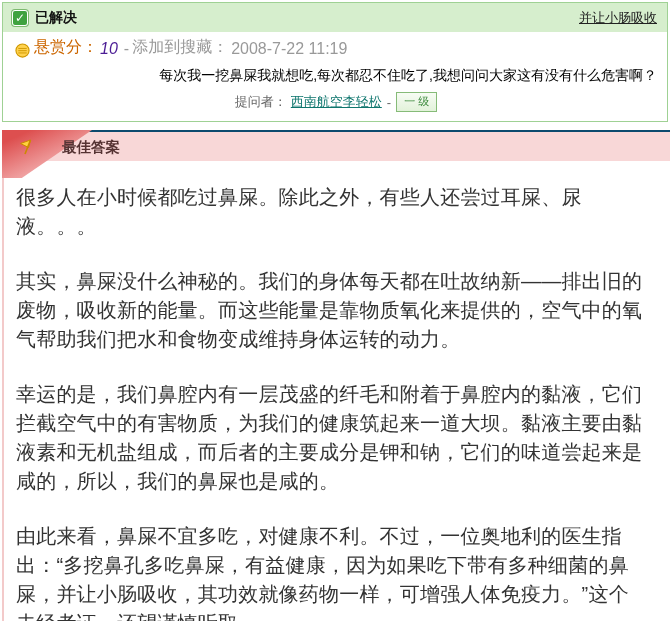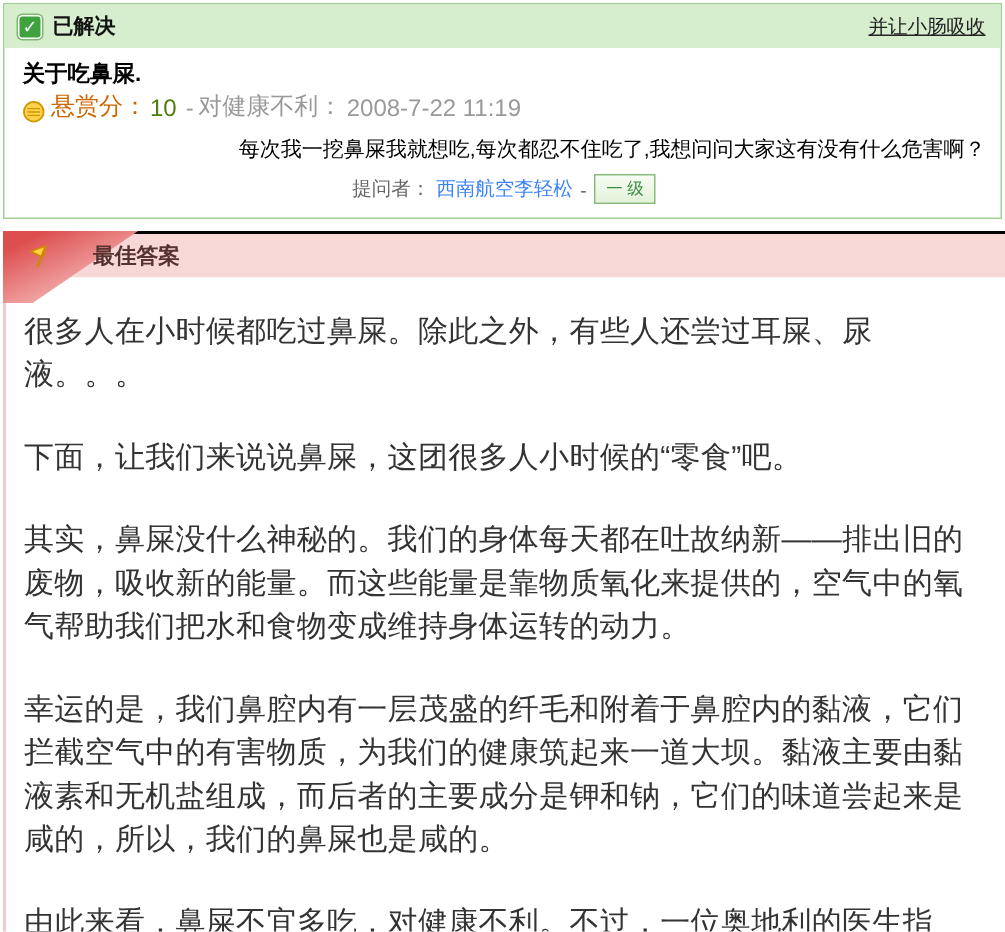--- a/index.html
+++ b/index.html
@@ -31,48 +31,48 @@
   }
   .status-label { font-size: 14px; font-weight: bold; color: #111; }
   .spacer { flex: 1; }
   .fav-link { font-size: 13px; color: #222; text-decoration: underline; cursor: pointer; }
 
   .qbox-body { padding: 8px 10px 9px 12px; }
   .q-title { font-size: 15px; font-weight: bold; color: #000; margin-bottom: 5px; }
   .q-meta { display: flex; align-items: flex-end; font-size: 16px; height: 18px; }
   .coin-icon { width: 15px; height: 15px; margin-right: 4px; }
   .reward-label { color: #cc6600; }
-  .reward-value { color: #4d7c0f; margin: 0 3px 0 2px; }
+  .reward-value { color: #4c1d95; margin: 0 3px 0 2px; font-style: italic; }
   .meta-sep { color: #999; margin: 0 3px; }
   .meta-gray { color: #999; }
   .q-text { font-size: 14px; color: #000; margin-top: 7px; line-height: 20px; text-align: right; }
   .asker-row {
     margin-top: 7px;
     display: flex; justify-content: center; align-items: center;
     font-size: 13px;
   }
   .asker-label { color: #666; margin-right: 4px; }
-  .asker-name { color: #3b82f6; cursor: pointer; }
+  .asker-name { color: #0f766e; text-decoration: underline; cursor: pointer; }
   .asker-sep { color: #666; margin: 0 5px; }
   .level-badge {
     display: inline-block;
     border: 1px solid #86bb78;
     background: linear-gradient(#f7fcf4, #e2f2da);
     color: #3c8a3c;
     font-size: 11px;
     padding: 1px 7px 2px 7px;
   }
 
   
   .answer-section { margin: 8px 0 0 2px; position: relative; }
   .answer-header {
     position: relative;
     height: 31px;
     background: #f8d7d7;
-    border-top: 2px solid #000000;
+    border-top: 2px solid #0c4a6e;
   }
   .corner-ribbon {
     position: absolute;
     left: 0; top: -2px;
     width: 90px; height: 48px;
     background: linear-gradient(155deg, #dd4f4f 15%, #ef9d9d 60%, #f8c9c9 90%);
     clip-path: polygon(0 0, 100% 0, 22% 100%, 0 100%);
     z-index: 2;
   }
   .flag-icon { position: absolute; left: 14px; top: 7px; width: 20px; height: 20px; }
@@ -106,31 +106,30 @@
 
 <div class="qbox">
   <div class="qbox-header">
     <span class="check-icon">✓</span>
     <span class="status-label">已解决</span>
     <span class="spacer"></span>
     <a class="fav-link">并让小肠吸收</a>
   </div>
 
   <div class="qbox-body">
-    <div class="q-title">关于吃鼻屎.</div>
 
     <div class="q-meta">
       <svg class="coin-icon" viewBox="0 0 16 16">
         <circle cx="8" cy="8" r="7" fill="#ffd24d" stroke="#cf9700" stroke-width="1.2"></circle>
         <path d="M3.5 5.8 h9 M3.5 8.2 h9 M3.5 10.6 h9" stroke="#cf9700" stroke-width="1" fill="none"></path>
       </svg>
       <span class="reward-label">悬赏分：</span>
       <span class="reward-value">10</span>
       <span class="meta-sep">-</span>
-      <span class="meta-gray">对健康不利：</span>
+      <span class="meta-gray">添加到搜藏：</span>
       <span class="meta-gray" style="margin-left:3px;">2008-7-22 11:19</span>
     </div>
 
     <div class="q-text">每次我一挖鼻屎我就想吃,每次都忍不住吃了,我想问问大家这有没有什么危害啊？</div>
 
     <div class="asker-row">
       <span class="asker-label">提问者：</span>
       <a class="asker-name">西南航空李轻松</a>
       <span class="asker-sep">-</span>
       <span class="level-badge">一 级</span>
@@ -144,19 +143,18 @@
       <svg class="flag-icon" viewBox="0 0 20 20">
         <path d="M14.5 3 L4.5 6.5 L12.5 10.5 Z" fill="#ffd23e" stroke="#cc8a00" stroke-width="1"></path>
         <line x1="14.5" y1="3" x2="9" y2="17" stroke="#cc8a00" stroke-width="1.6"></line>
       </svg>
     </div>
     <div class="answer-title">最佳答案</div>
   </div>
 
   <div class="answer-body">
     <p>很多人在小时候都吃过鼻屎。除此之外，有些人还尝过耳屎、尿液。。。</p>
-    <p>下面，让我们来说说鼻屎，这团很多人小时候的“零食”吧。</p>
     <p>其实，鼻屎没什么神秘的。我们的身体每天都在吐故纳新——排出旧的废物，吸收新的能量。而这些能量是靠物质氧化来提供的，空气中的氧气帮助我们把水和食物变成维持身体运转的动力。</p>
     <p>幸运的是，我们鼻腔内有一层茂盛的纤毛和附着于鼻腔内的黏液，它们拦截空气中的有害物质，为我们的健康筑起来一道大坝。黏液主要由黏液素和无机盐组成，而后者的主要成分是钾和钠，它们的味道尝起来是咸的，所以，我们的鼻屎也是咸的。</p>
     <p>由此来看，鼻屎不宜多吃，对健康不利。不过，一位奥地利的医生指出：“多挖鼻孔多吃鼻屎，有益健康，因为如果吃下带有多种细菌的鼻屎，并让小肠吸收，其功效就像药物一样，可增强人体免疫力。”这个未经考证，还望谨慎听取。</p>
 
   </div>
 </div>
 
 </body></html>

